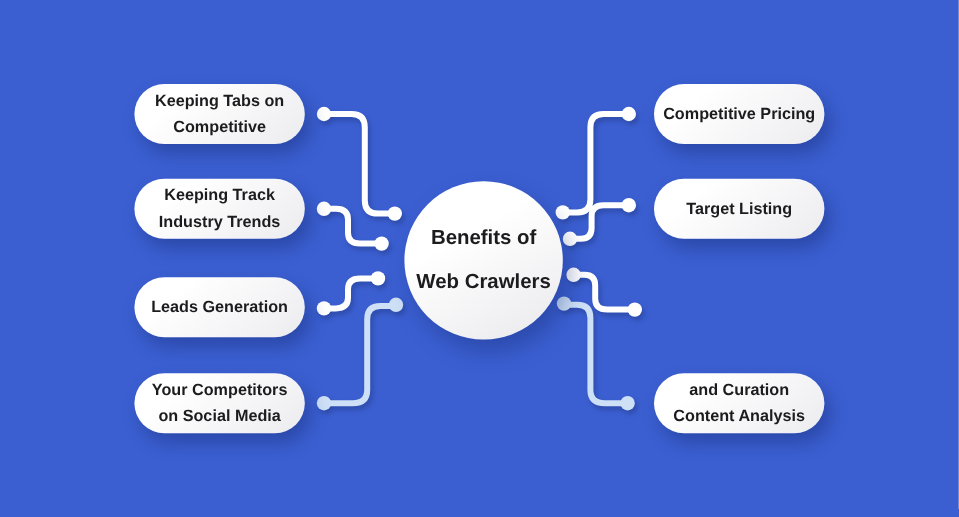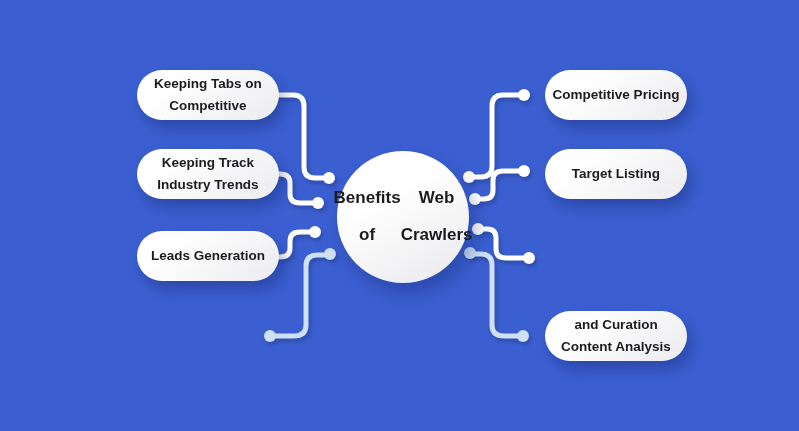--- a/index.html
+++ b/index.html
@@ -18,32 +18,32 @@
   .pill{
     position:absolute;
     width:142px;height:50px;
     border-radius:26px;
     background:linear-gradient(140deg,#ffffff 25%,#ececef 100%);
     box-shadow:5px 8px 14px rgba(18,38,105,.38);
     display:flex;flex-direction:column;align-items:center;justify-content:center;
     font-weight:700;font-size:13.5px;line-height:1.62;
     color:#1c1c1e;text-align:center;
   }
-  .pill-left{left:137px;}
+  .pill-left{left:112px;}
   .pill-right{left:535px;margin-left:10px;}
   .row1{top:70px;}
   .row2{top:149px;}
   .row3{top:231px;}
   .row4{top:311px;}
   .center-circle{
     position:absolute;left:337px;top:151px;
     width:132px;height:132px;border-radius:50%;
     background:linear-gradient(150deg,#ffffff 35%,#e9e9ec 100%);
     box-shadow:6px 10px 18px rgba(18,38,105,.35);
-    display:flex;flex-direction:row;align-items:center;justify-content:center;
+    display:flex;flex-direction:column;align-items:center;justify-content:center;
     font-weight:700;font-size:17px;line-height:2.15;
     color:#1c1c1e;text-align:center;
   }
 </style>
 </head>
 <body>
 
 <div class="stage">
 
   <svg class="connectors" width="799" height="431" viewBox="0 0 799 431">
@@ -91,20 +91,24 @@
     <div>Competitive</div>
   </div>
   <div class="pill pill-left row2">
     <div>Keeping Track</div>
     <div>Industry Trends</div>
   </div>
   <div class="pill pill-left row3">
     <div>Leads Generation</div>
     <div></div>
   </div>
+  <div class="pill pill-left row4">
+    <div>Your Competitors</div>
+    <div>on Social Media</div>
+  </div>
 
   <div class="pill pill-right row1">
     <div>Competitive Pricing</div>
     <div></div>
   </div>
   <div class="pill pill-right row2">
     <div>Target Listing</div>
     <div></div>
   </div>
   <div class="pill pill-right row4">

